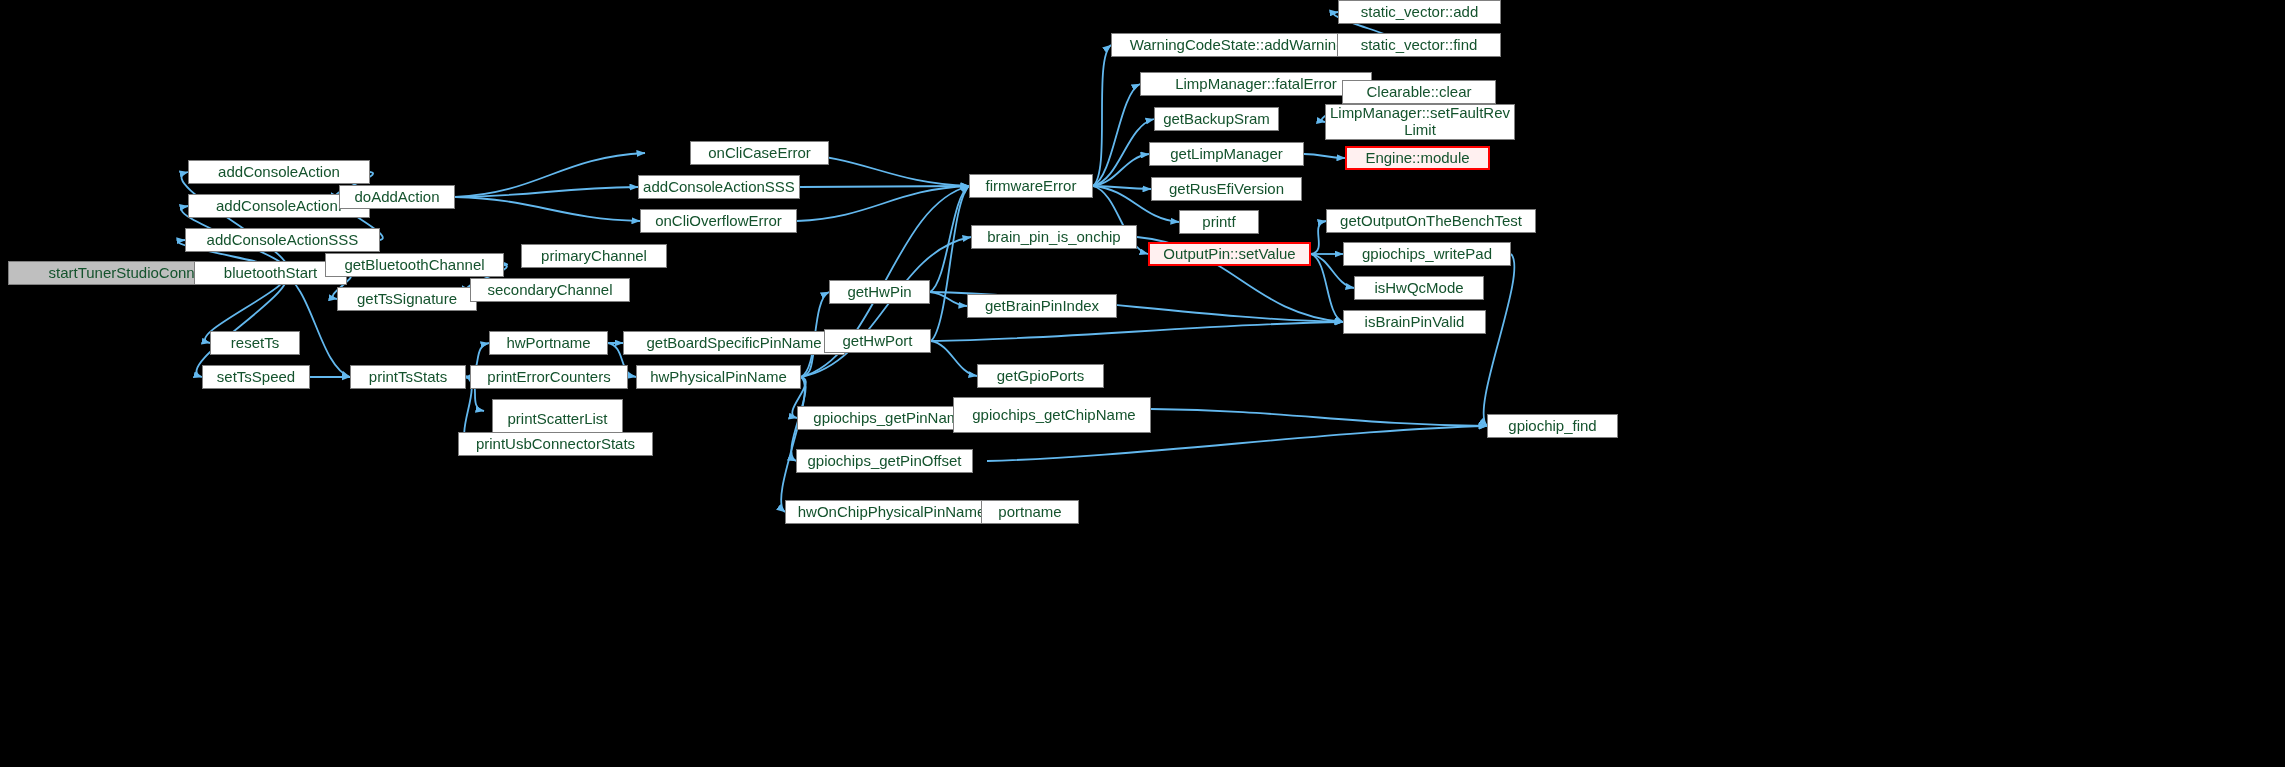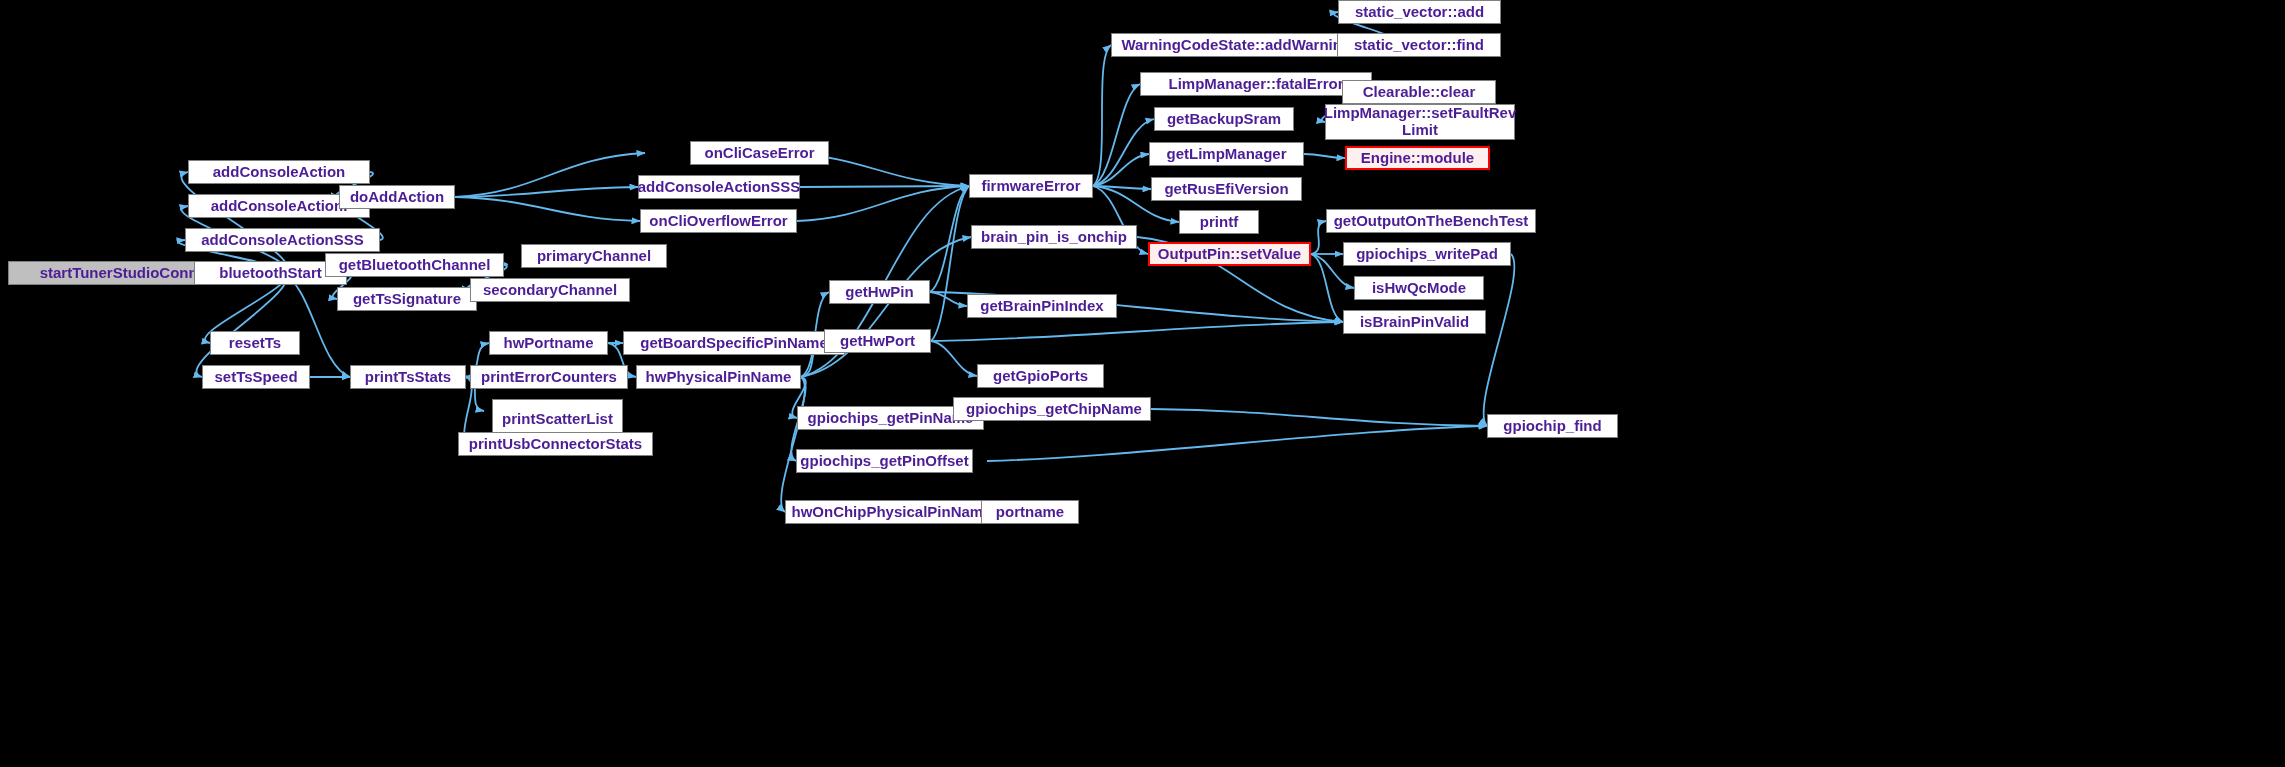--- a/index.html
+++ b/index.html
@@ -20,31 +20,30 @@
     left: 0; top: 0;
     width: 2285px;
     height: 767px;
     pointer-events: none;
   }
   .node {
     position: absolute;
     box-sizing: border-box;
     background: #ffffff;
     border: 1px solid #808080;
-    color: #4c1d95;
+    color: #14532d;
     font-size: 15px;
     line-height: 1.12;
     display: flex;
     align-items: center;
     justify-content: center;
     text-align: center;
     white-space: pre-line;
     padding: 0 4px;
     z-index: 5;
-    font-weight: bold;
   }
   .node.root {
     background: #bfbfbf;
     border: 1px solid #808080;
   }
   .node.highlight {
     background: #fff0f0;
     border: 2px solid #ff0000;
   }
 </style>
@@ -147,26 +146,26 @@
       <div class="node" style="left: 623px; top: 331px; width: 222px; height: 24px;">getBoardSpecificPinName</div>
       <div class="node" style="left: 636px; top: 365px; width: 165px; height: 24px;">hwPhysicalPinName</div>
       <div class="node" style="left: 797px; top: 406px; width: 187px; height: 24px;">gpiochips_getPinName</div>
       <div class="node" style="left: 796px; top: 449px; width: 177px; height: 24px;">gpiochips_getPinOffset</div>
       <div class="node" style="left: 785px; top: 500px; width: 213px; height: 24px;">hwOnChipPhysicalPinName</div>
       <div class="node" style="left: 981px; top: 500px; width: 98px; height: 24px;">portname</div>
       <div class="node" style="left: 829px; top: 280px; width: 101px; height: 24px;">getHwPin</div>
       <div class="node" style="left: 824px; top: 329px; width: 107px; height: 24px;">getHwPort</div>
       <div class="node" style="left: 967px; top: 294px; width: 150px; height: 24px;">getBrainPinIndex</div>
       <div class="node" style="left: 977px; top: 364px; width: 127px; height: 24px;">getGpioPorts</div>
-      <div class="node" style="left: 953px; top: 397px; width: 198px; height: 24px; padding-left: 8px;">gpiochips_getChipName</div>
+      <div class="node" style="left: 953px; top: 397px; width: 198px; height: 36px; padding-left: 8px;">gpiochips_getChipName</div>
       <div class="node" style="left: 971px; top: 225px; width: 166px; height: 24px;">brain_pin_is_onchip</div>
       <div class="node" style="left: 969px; top: 174px; width: 124px; height: 24px;">firmwareError</div>
       <div class="node" style="left: 1111px; top: 33px; width: 288px; height: 24px;">WarningCodeState::addWarningCode</div>
       <div class="node" style="left: 1140px; top: 72px; width: 232px; height: 24px;">LimpManager::fatalError</div>
-      <div class="node" style="left: 1154px; top: 107px; width: 140px; height: 24px;">getBackupSram</div>
+      <div class="node" style="left: 1154px; top: 107px; width: 125px; height: 24px;">getBackupSram</div>
       <div class="node" style="left: 1149px; top: 142px; width: 155px; height: 24px;">getLimpManager</div>
       <div class="node" style="left: 1151px; top: 177px; width: 151px; height: 24px;">getRusEfiVersion</div>
       <div class="node" style="left: 1179px; top: 210px; width: 80px; height: 24px;">printf</div>
       <div class="node highlight" style="left: 1148px; top: 242px; width: 163px; height: 24px;">OutputPin::setValue</div>
       <div class="node" style="left: 1338px; top: 0px; width: 163px; height: 24px;">static_vector::add</div>
       <div class="node" style="left: 1337px; top: 33px; width: 164px; height: 24px;">static_vector::find</div>
       <div class="node" style="left: 1342px; top: 80px; width: 154px; height: 24px;">Clearable::clear</div>
       <div class="node" style="left: 1325px; top: 104px; width: 190px; height: 36px;">LimpManager::setFaultRev
 Limit</div>
       <div class="node highlight" style="left: 1345px; top: 146px; width: 145px; height: 24px;">Engine::module</div>

